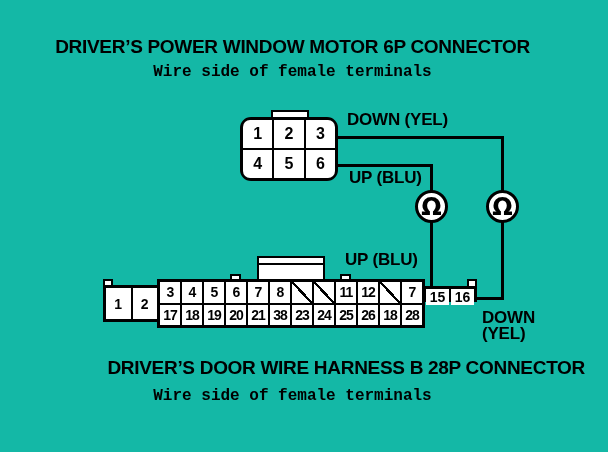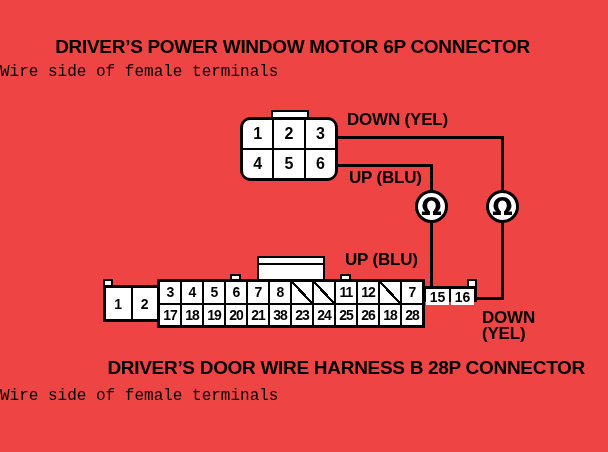--- a/index.html
+++ b/index.html
@@ -1,27 +1,27 @@
 <!DOCTYPE html>
 <html><head>
 <meta charset="utf-8">
 <style>
   html,body{margin:0;padding:0;background:#e8e8e8;}
   .stage{
-    position:relative;width:608px;height:452px;background:#ef4444;
+    position:relative;width:608px;height:452px;background:#14b8a6;
     font-family:"Liberation Sans",sans-serif;color:#000;overflow:hidden;
   }
   .abs{position:absolute;}
   .title{
     left:0;width:585px;text-align:center;font-weight:bold;font-size:19px;
     letter-spacing:-0.3px;white-space:nowrap;
   }
   .subtitle{
-    left:0;width:585px;font-family:"Liberation Mono",monospace;
-    font-weight:normal;font-size:16px;white-space:nowrap;
+    left:0;width:585px;text-align:center;font-family:"Liberation Mono",monospace;
+    font-weight:bold;font-size:16px;white-space:nowrap;
   }
   .wire{background:#000;}
   .lbl{font-weight:bold;font-size:17px;white-space:nowrap;letter-spacing:-0.2px;}
   
   .c6-tab{left:271px;top:110px;width:38px;height:12px;border:2px solid #000;background:#fff;box-sizing:border-box;z-index:1;}
   .c6{left:240px;top:117px;width:98px;height:64px;border:3px solid #000;border-radius:11px;background:#000;box-sizing:border-box;z-index:2;}
   .c6 .grid{position:absolute;left:0;top:0;width:100%;height:100%;display:grid;grid-template-columns:repeat(3,1fr);grid-template-rows:repeat(2,1fr);gap:2px;background:#000;border-radius:7px;overflow:hidden;}
   .cell{background:#fff;display:flex;align-items:center;justify-content:center;font-weight:bold;}
   .c6 .cell{font-size:16px;}
   

